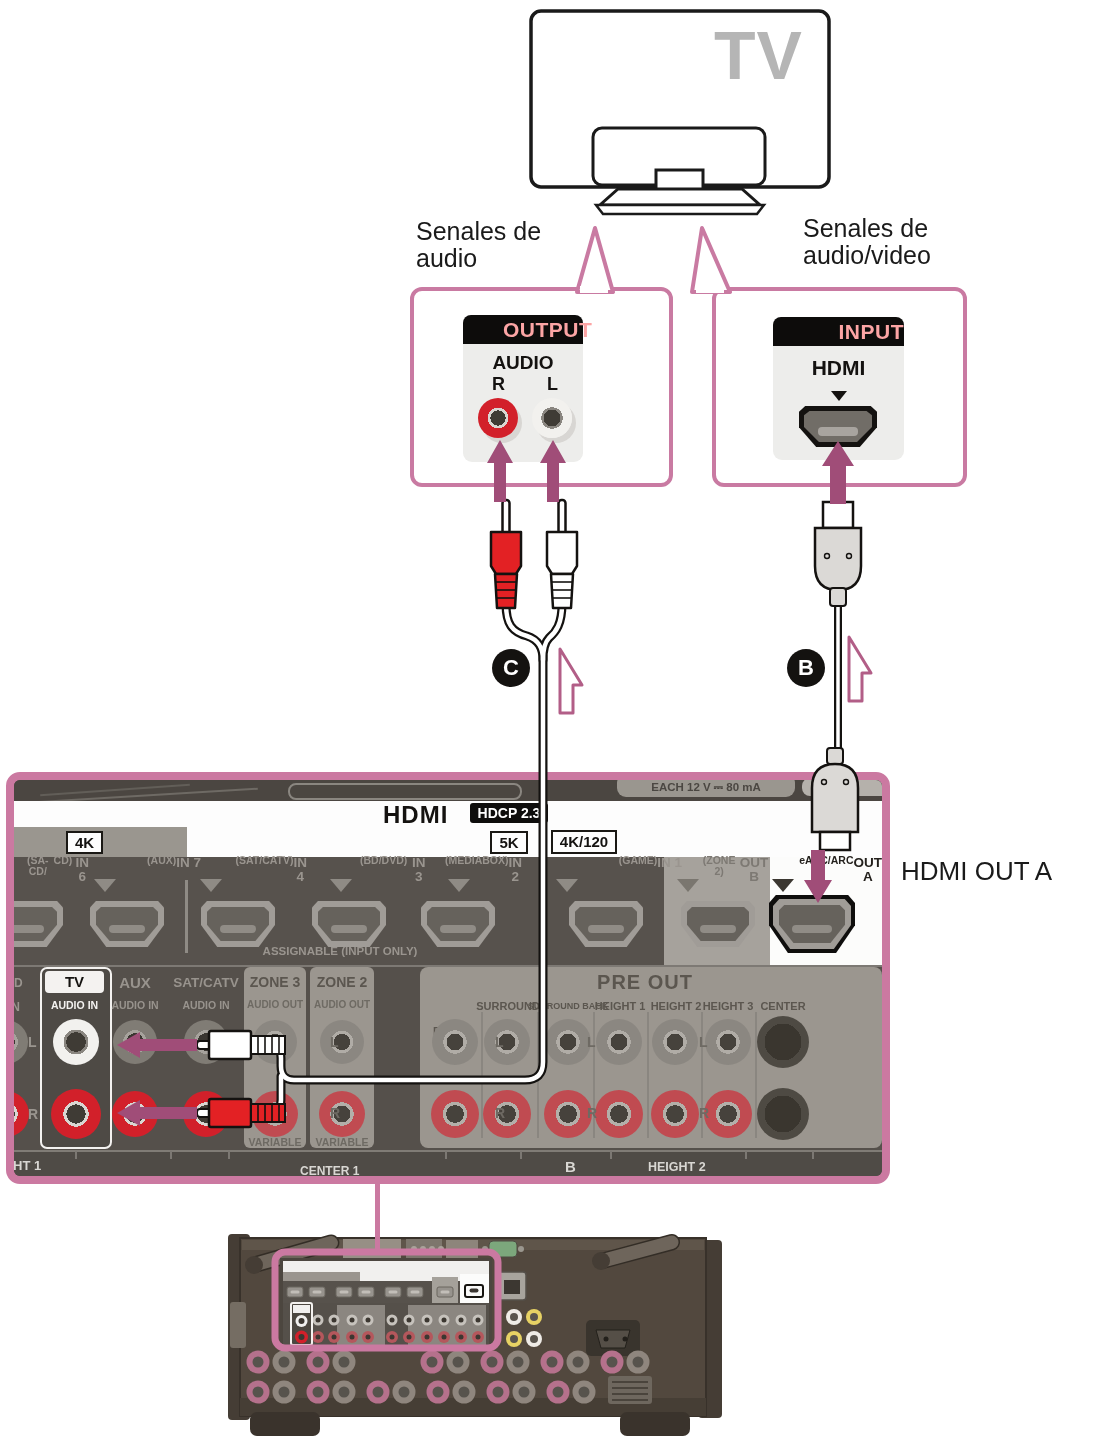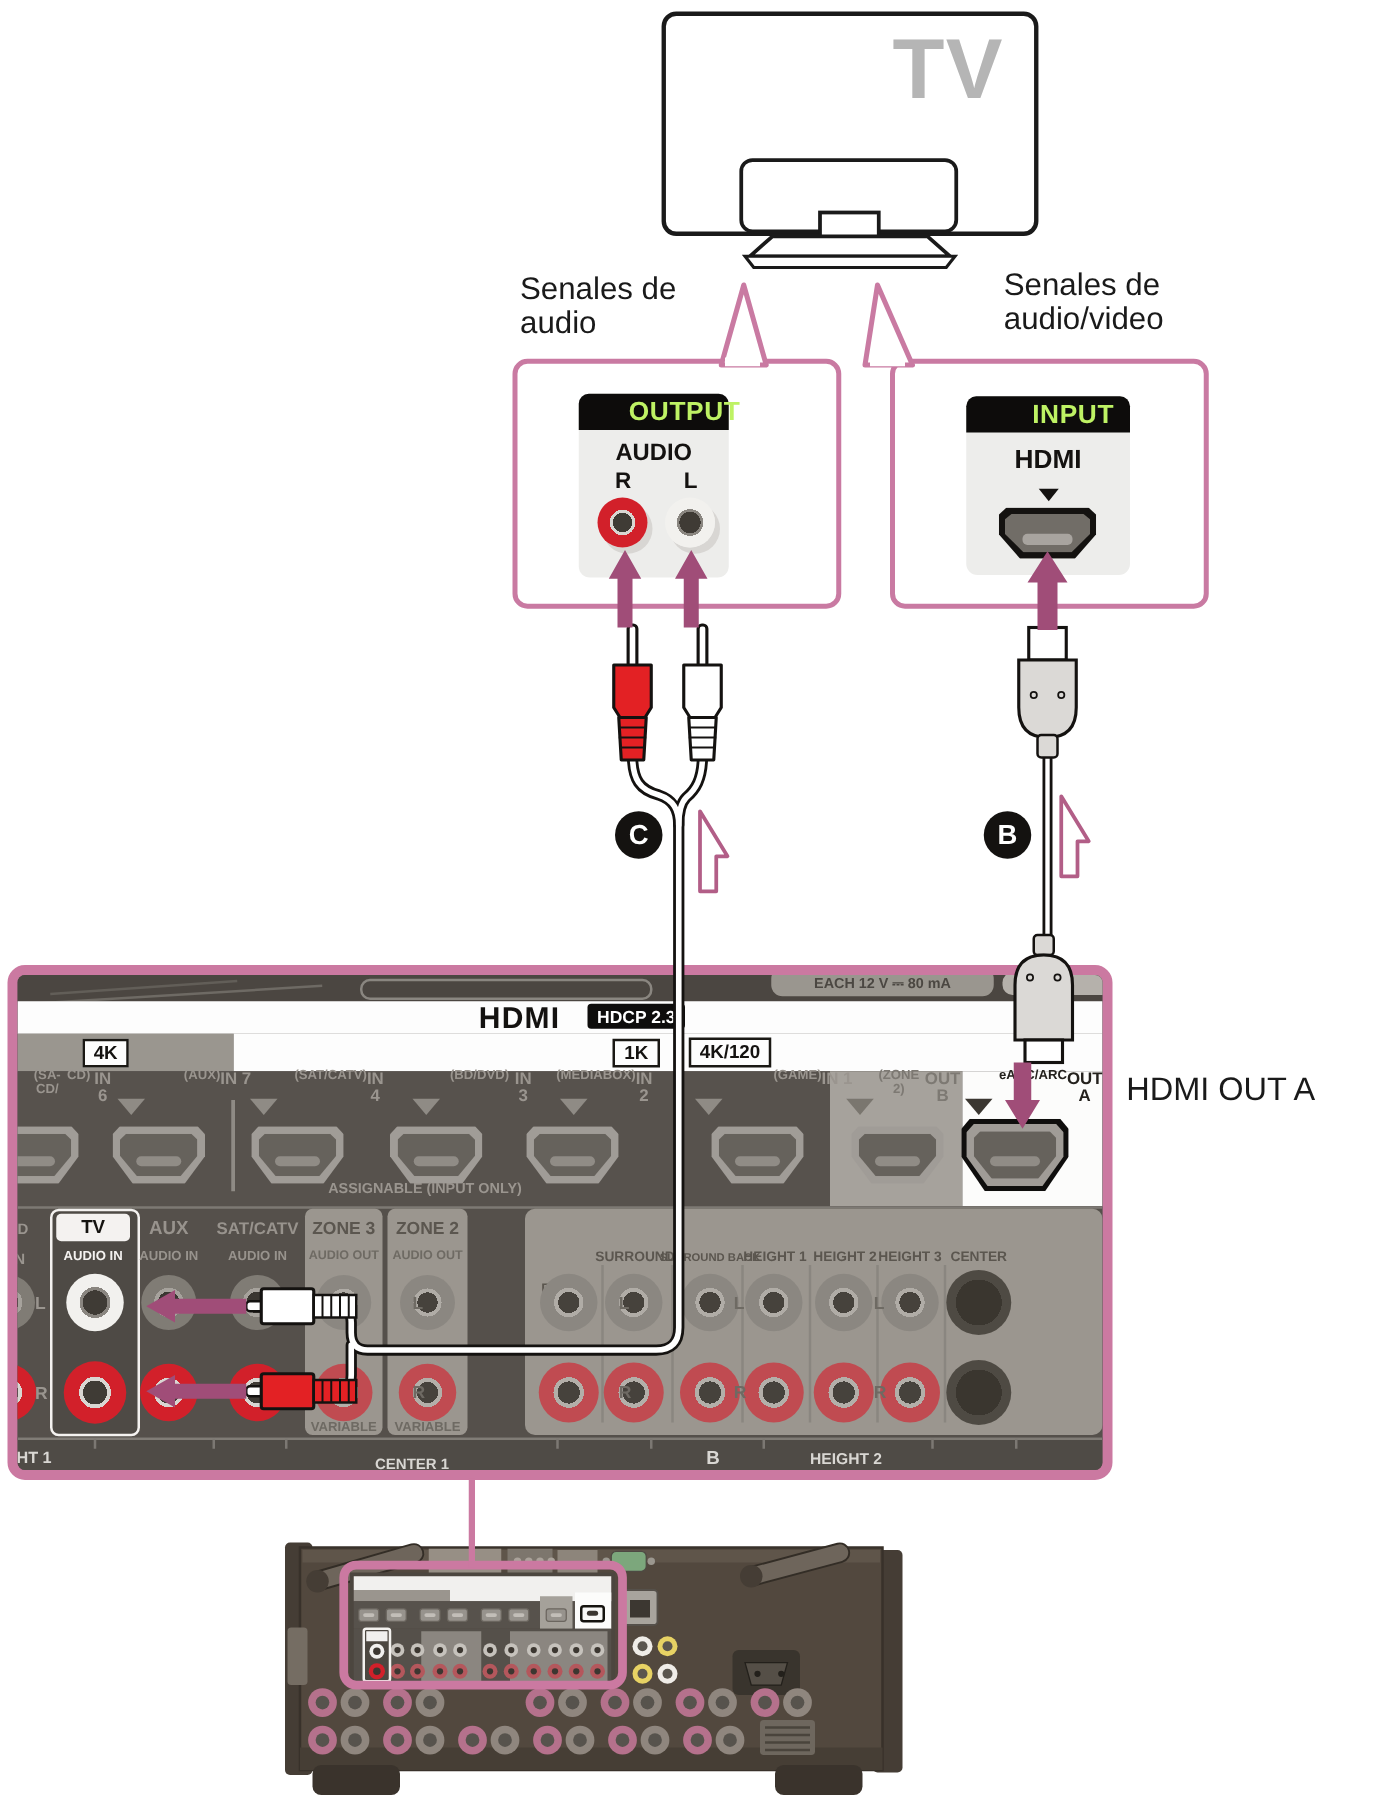--- a/index.html
+++ b/index.html
@@ -5,22 +5,22 @@
   html,body{margin:0;padding:0;background:#fff;}
   .stage{position:relative;width:1114px;height:1437px;background:#fff;
          font-family:"Liberation Sans",sans-serif;overflow:hidden;color:#141210;}
   .abs{position:absolute;}
   svg{position:absolute;overflow:visible;}
   
   .callout-box{position:absolute;border:4px solid #c97aa2;border-radius:12px;background:#fff;}
   .clabel{position:absolute;font-size:25px;line-height:27px;color:#1a1a1a;}
   
   .io-panel{position:absolute;background:#ededeb;border-radius:9px;}
-  .io-head{position:absolute;left:0;right:0;top:0;height:29px;background:#0d0c0b;color:#bef264;
-           font-weight:bold;font-size:21px;text-align:center;line-height:29px;border-radius:8px 8px 0 0;letter-spacing:.5px;padding-left:40px;}
+  .io-head{position:absolute;left:0;right:0;top:0;height:29px;background:#0d0c0b;color:#fca5a5;
+           font-weight:bold;font-size:21px;text-align:right;line-height:29px;border-radius:8px 8px 0 0;letter-spacing:.5px;padding-left:40px;}
   .io-sub{position:absolute;left:0;right:0;text-align:center;font-weight:bold;font-size:19px;color:#141210;}
   .io-lr{position:absolute;font-weight:bold;font-size:18px;color:#141210;}
   
   .jack{position:absolute;border-radius:50%;}
   .jack.red  {background:radial-gradient(circle,#3f3b35 0 27%,#d9d6d2 27% 36%,#d2202a 36% 78%,#efedea 78% 87%,#2e2a25 87% 100%);}
   .jack.white{background:radial-gradient(circle,#3f3b35 0 30%,#8a8680 30% 38%,#f2f1ee 38% 82%,#2e2a25 82% 100%);}
   .jack.gray {background:radial-gradient(circle,#3a3631 0 28%,#a6a29c 28% 38%,#807c75 38% 80%,#55514b 80% 88%,#8f8b85 88% 100%);}
   .jack.gray2{background:radial-gradient(circle,#46423c 0 26%,#b0aca6 26% 36%,#8b8781 36% 72%,#6e6a63 72% 80%,#a3a099 80% 90%,#757168 90% 100%);}
   .jack.redp {background:radial-gradient(circle,#46423c 0 26%,#b3afa9 26% 36%,#c04b51 36% 78%,#8f8b85 78% 88%,#6e6a63 88% 100%);}
   .jack.darkc{background:radial-gradient(circle,#3a362f 0 50%,#4e4a43 50% 72%,#6a665f 72% 84%,#8a8680 84% 100%);}
@@ -114,21 +114,21 @@
       <div class="abs" style="left:617px;top:774px;width:178px;height:23px;background:#9a968f;border-radius:9px;color:#4b4742;font-weight:bold;font-size:11.5px;text-align:center;line-height:27px;">EACH 12 V ⎓ 80 mA</div>
       <div class="abs" style="left:802px;top:778px;width:95px;height:18px;background:#b5b1ab;border-radius:8px;"></div>
 
       <div class="abs" style="left:14px;top:801px;width:868px;height:26px;background:#fdfdfd;"></div>
       <div class="abs" style="left:383px;top:801px;font-size:24px;font-weight:bold;letter-spacing:1px;color:#141210;">HDMI</div>
       <div class="abs" style="left:470px;top:803px;width:78px;height:20px;background:#0e0d0c;border-radius:3px;color:#fff;font-weight:bold;font-size:14px;text-align:center;line-height:20px;">HDCP 2.3</div>
 
       <div class="abs" style="left:14px;top:827px;width:173px;height:30px;background:#9a968f;"></div>
       <div class="abs" style="left:187px;top:827px;width:695px;height:30px;background:#fdfdfd;"></div>
       <div class="badge-kbox" style="left:66px;top:831px;width:33px;height:19px;font-size:15px;line-height:19px;">4K</div>
-      <div class="badge-kbox" style="left:490px;top:831px;width:34px;height:19px;font-size:15px;line-height:19px;">1K</div>
+      <div class="badge-kbox" style="left:490px;top:831px;width:34px;height:19px;font-size:15px;line-height:19px;">5K</div>
       <div class="badge-kbox" style="left:551px;top:830px;width:62px;height:20px;font-size:15px;line-height:20px;">4K/120</div>
 
       <div class="abs" style="left:14px;top:857px;width:868px;height:108px;background:#57524d;"></div>
       <div class="abs" style="left:664px;top:857px;width:106px;height:108px;background:#a6a29c;"></div>
       <div class="abs" style="left:770px;top:857px;width:112px;height:108px;background:#fcfcfb;"></div>
       <div class="abs" style="left:185px;top:880px;width:2.5px;height:73px;background:#8f8b85;"></div>
 
       <div class="plabel" style="left:22px;top:855px;">
         <div class="s">(SA-CD/</div>
         <div class="s">CD)</div>
@@ -252,20 +252,21 @@
       <div class="abs" style="left:244px;top:1136px;width:62px;text-align:center;font-size:10.5px;font-weight:bold;color:#6e6a63;">VARIABLE</div>
 
       <div class="abs" style="left:310px;top:967px;width:64px;height:181px;background:#9b968f;border-radius:6px;"></div>
       <div class="cellhead" style="left:310px;top:974px;width:64px;font-size:14px;">ZONE 2</div>
       <div class="abs" style="left:310px;top:999px;width:64px;text-align:center;font-size:10px;font-weight:bold;color:#6e6a63;">AUDIO OUT</div>
       <div class="jack gray2" style="left:320px;top:1020px;width:44px;height:44px;"></div>
       <div class="jack redp" style="left:319px;top:1091px;width:46px;height:46px;"></div>
       <div class="abs" style="left:310px;top:1136px;width:64px;text-align:center;font-size:10.5px;font-weight:bold;color:#6e6a63;">VARIABLE</div>
 
       <div class="abs" style="left:420px;top:967px;width:462px;height:181px;background:#9b968f;border-radius:8px;"></div>
+      <div class="cellhead" style="left:420px;top:971px;width:450px;font-size:20px;letter-spacing:1px;">PRE OUT</div>
       <div class="abs" style="left:481px;top:1012px;width:1.5px;height:126px;background:#8a8680;"></div>
       <div class="abs" style="left:537px;top:1012px;width:1.5px;height:126px;background:#8a8680;"></div>
       <div class="abs" style="left:593px;top:1012px;width:1.5px;height:126px;background:#8a8680;"></div>
       <div class="abs" style="left:647px;top:1012px;width:1.5px;height:126px;background:#8a8680;"></div>
       <div class="abs" style="left:701px;top:1012px;width:1.5px;height:126px;background:#8a8680;"></div>
       <div class="abs" style="left:755px;top:1012px;width:1.5px;height:126px;background:#8a8680;"></div>
       <div class="cellhead" style="left:417px;top:1000px;width:70px;font-size:11px;margin-top:25px;">FRONT</div>
       <div class="cellhead" style="left:473px;top:1000px;width:70px;font-size:11px;">SURROUND</div>
       <div class="cellhead" style="left:525px;top:1001px;width:86px;font-size:9px;">SURROUND BACK</div>
       <div class="cellhead" style="left:585px;top:1000px;width:70px;font-size:11px;">HEIGHT 1</div>

